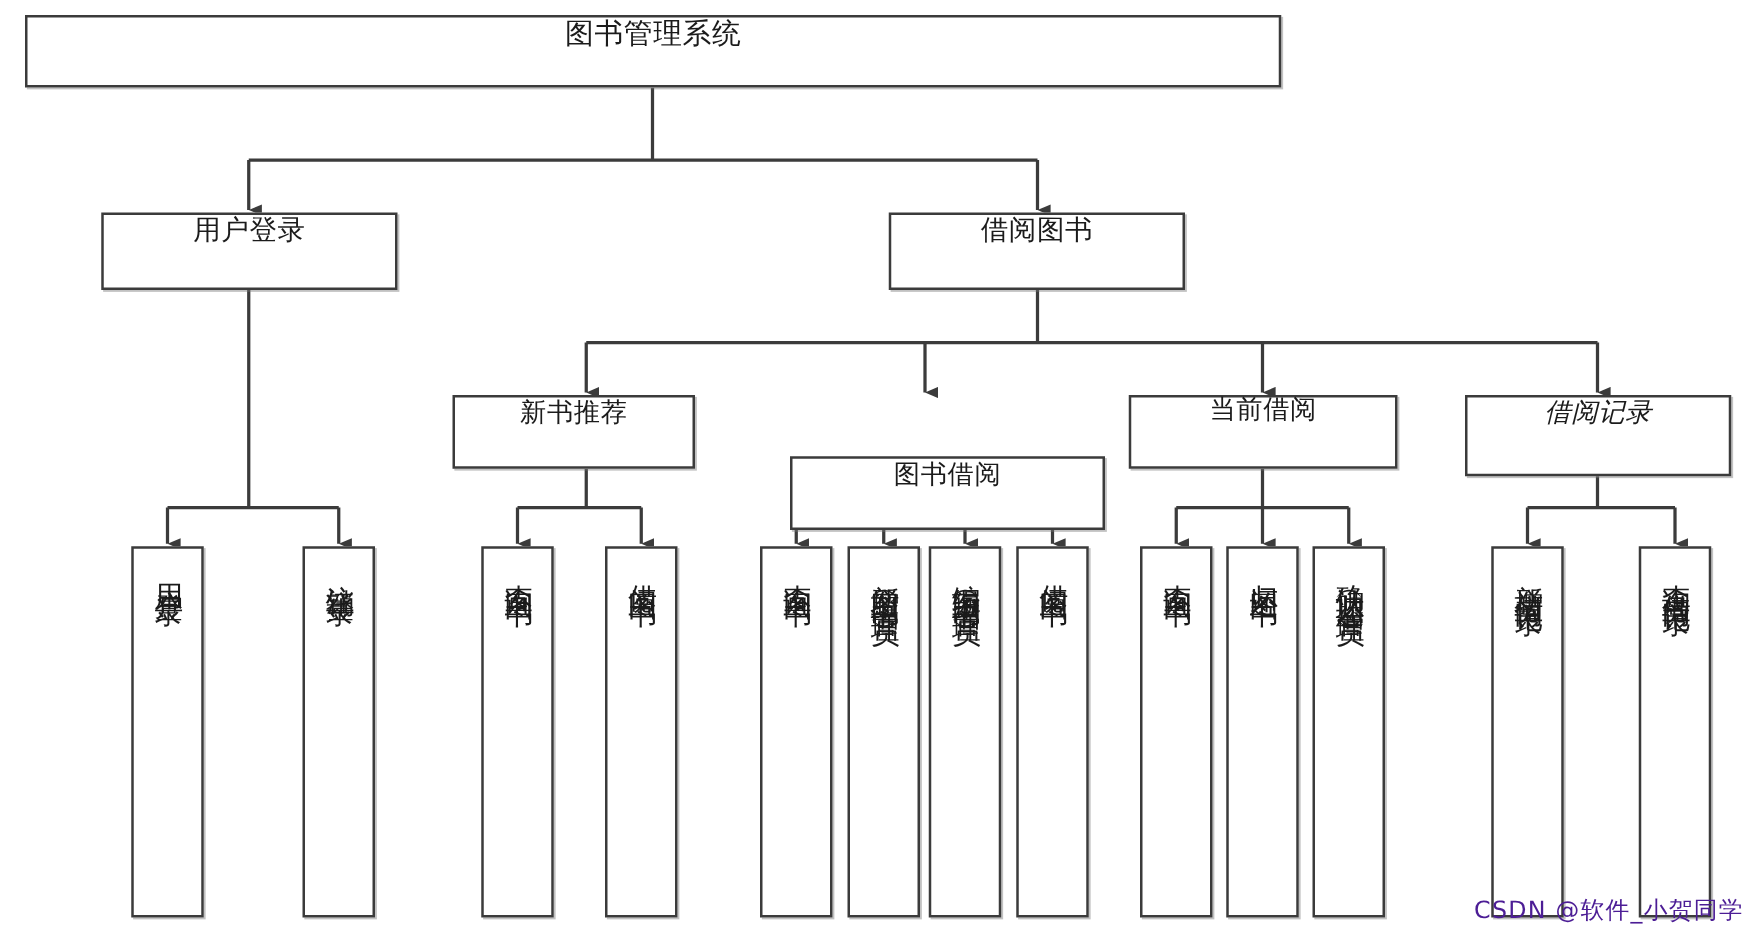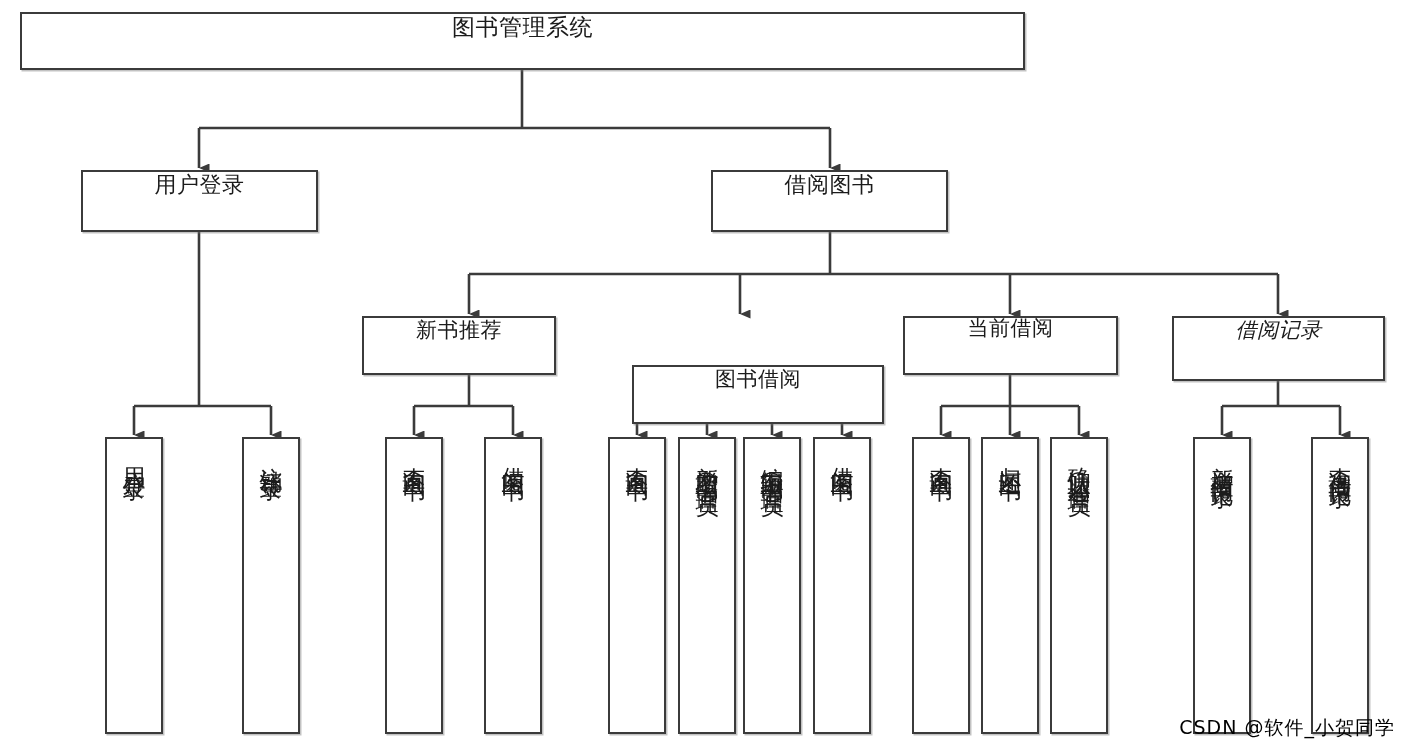--- a/index.html
+++ b/index.html
@@ -37,21 +37,21 @@
     font-size:23px;
     letter-spacing:4px;
     line-height:1;
     white-space:normal;
   }
   #watermark{
     position:absolute;
     right:10px;
     bottom:6px;
     font-size:19px;
-    color:#000000;
+    color:#4c1d95;
     letter-spacing:1px;
     white-space:nowrap;
     pointer-events:none;
   }
 </style>
 </head>
 <body>
 
 <div id="stage">
 

